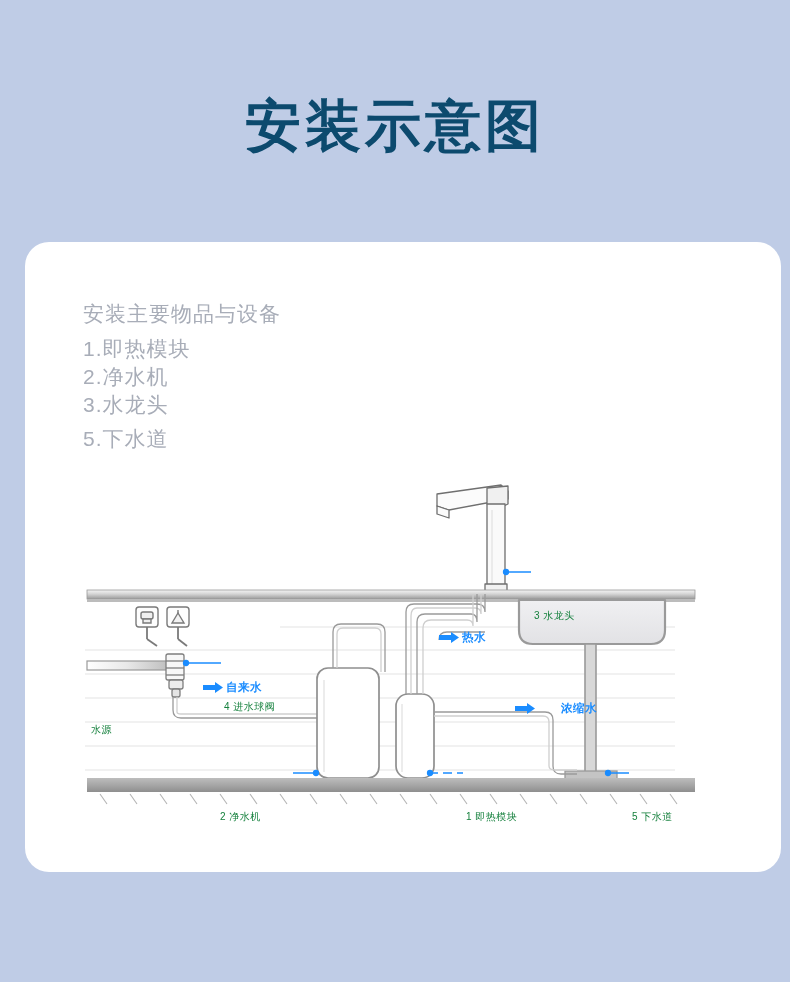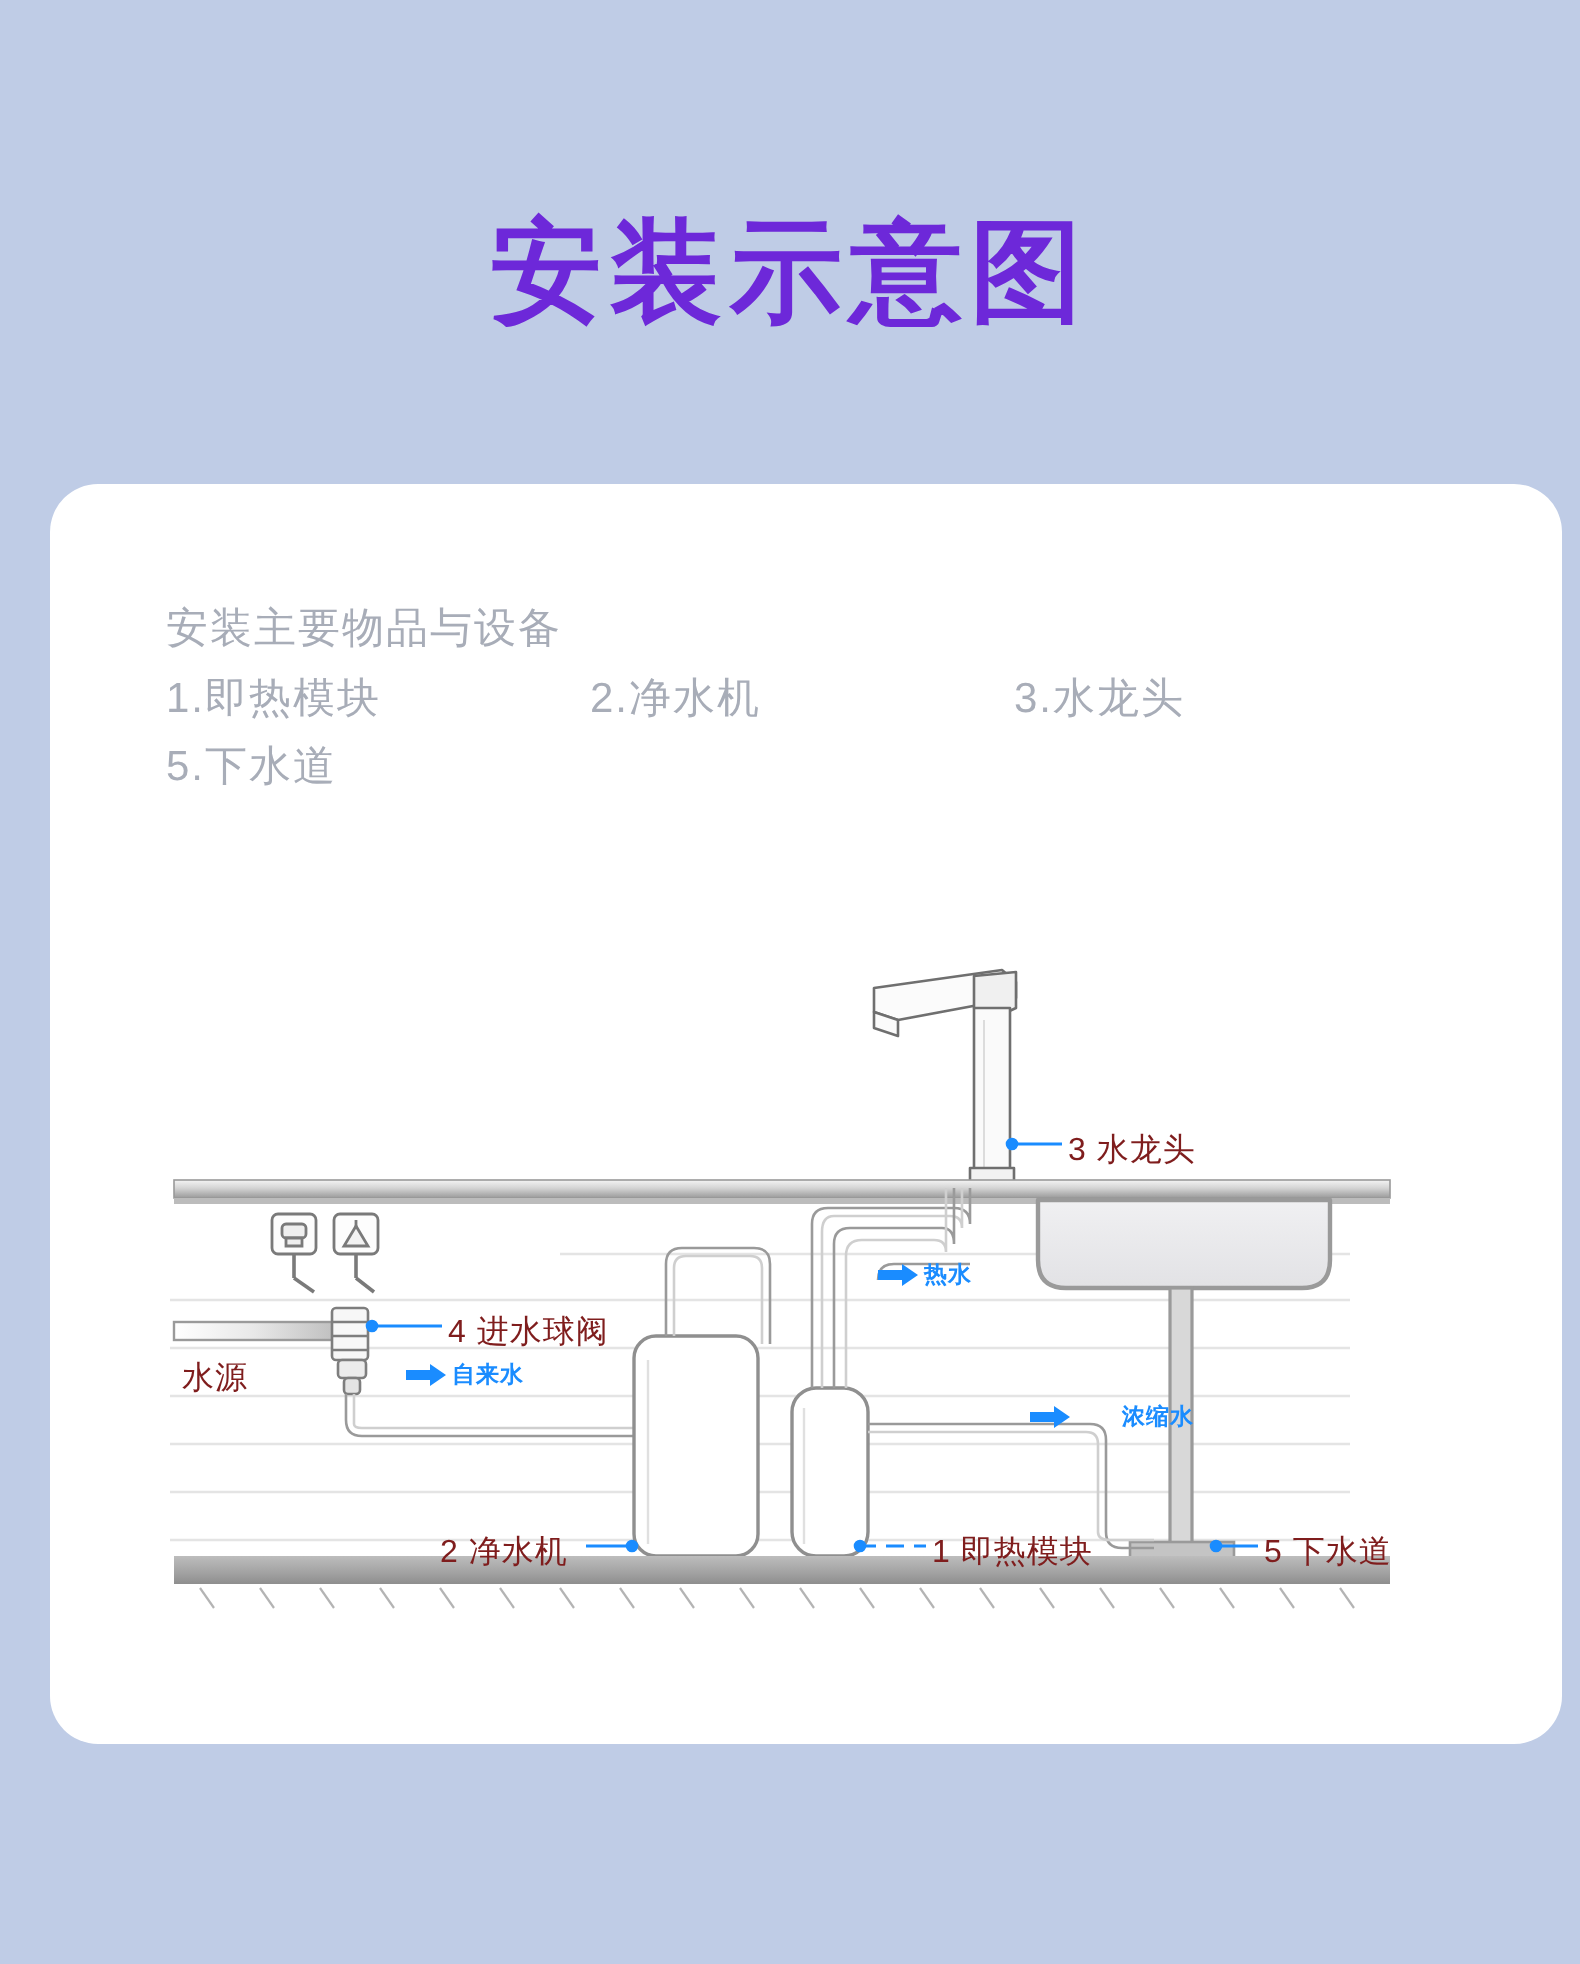--- a/index.html
+++ b/index.html
@@ -4,25 +4,25 @@
 <style>
   html,body{margin:0;padding:0;}
   body{
     width:790px;height:982px;
     background:#bfcce6;
     font-family:"Liberation Sans","DejaVu Sans",sans-serif;
     overflow:hidden;
     position:relative;
   }
   .page-title{
-    position:absolute;left:0;top:105px;width:790px;
+    position:absolute;left:0;top:95px;width:790px;
     text-align:center;
     font-size:56px;
     font-weight:700;
-    color:#6d28d9;
+    color:#0c4a6e;
     letter-spacing:4px;
     line-height:1.1;
   }
   .card{
     position:absolute;
     left:25px;top:242px;
     width:740px;height:630px;
     background:#ffffff;
     border-radius:24px;
     padding-left:16px;
@@ -36,31 +36,33 @@
     color:#a8adb8;
     margin-bottom:7px;
     letter-spacing:1px;
   }
   .legend-row{
     display:flex;
     font-size:21px;
     color:#a8adb8;
     letter-spacing:1px;
     margin-bottom:6px;
+    flex-direction:column;
   }
   .legend-item{width:212px;}
   .diagram{
     position:absolute;left:0;top:0;width:740px;height:630px;
   }
   .lbl{
     position:absolute;
-    font-size:16px;
-    color:#7f1d1d;
+    font-size:10px;
+    color:#15803d;
     white-space:nowrap;
     letter-spacing:0.5px;
+    margin-top:44px;
   }
   .blue-lbl{
     position:absolute;
     font-size:11.5px;
     color:#1a8cff;
     white-space:nowrap;
     letter-spacing:0.5px;
     font-weight:600;
   }
 </style>

